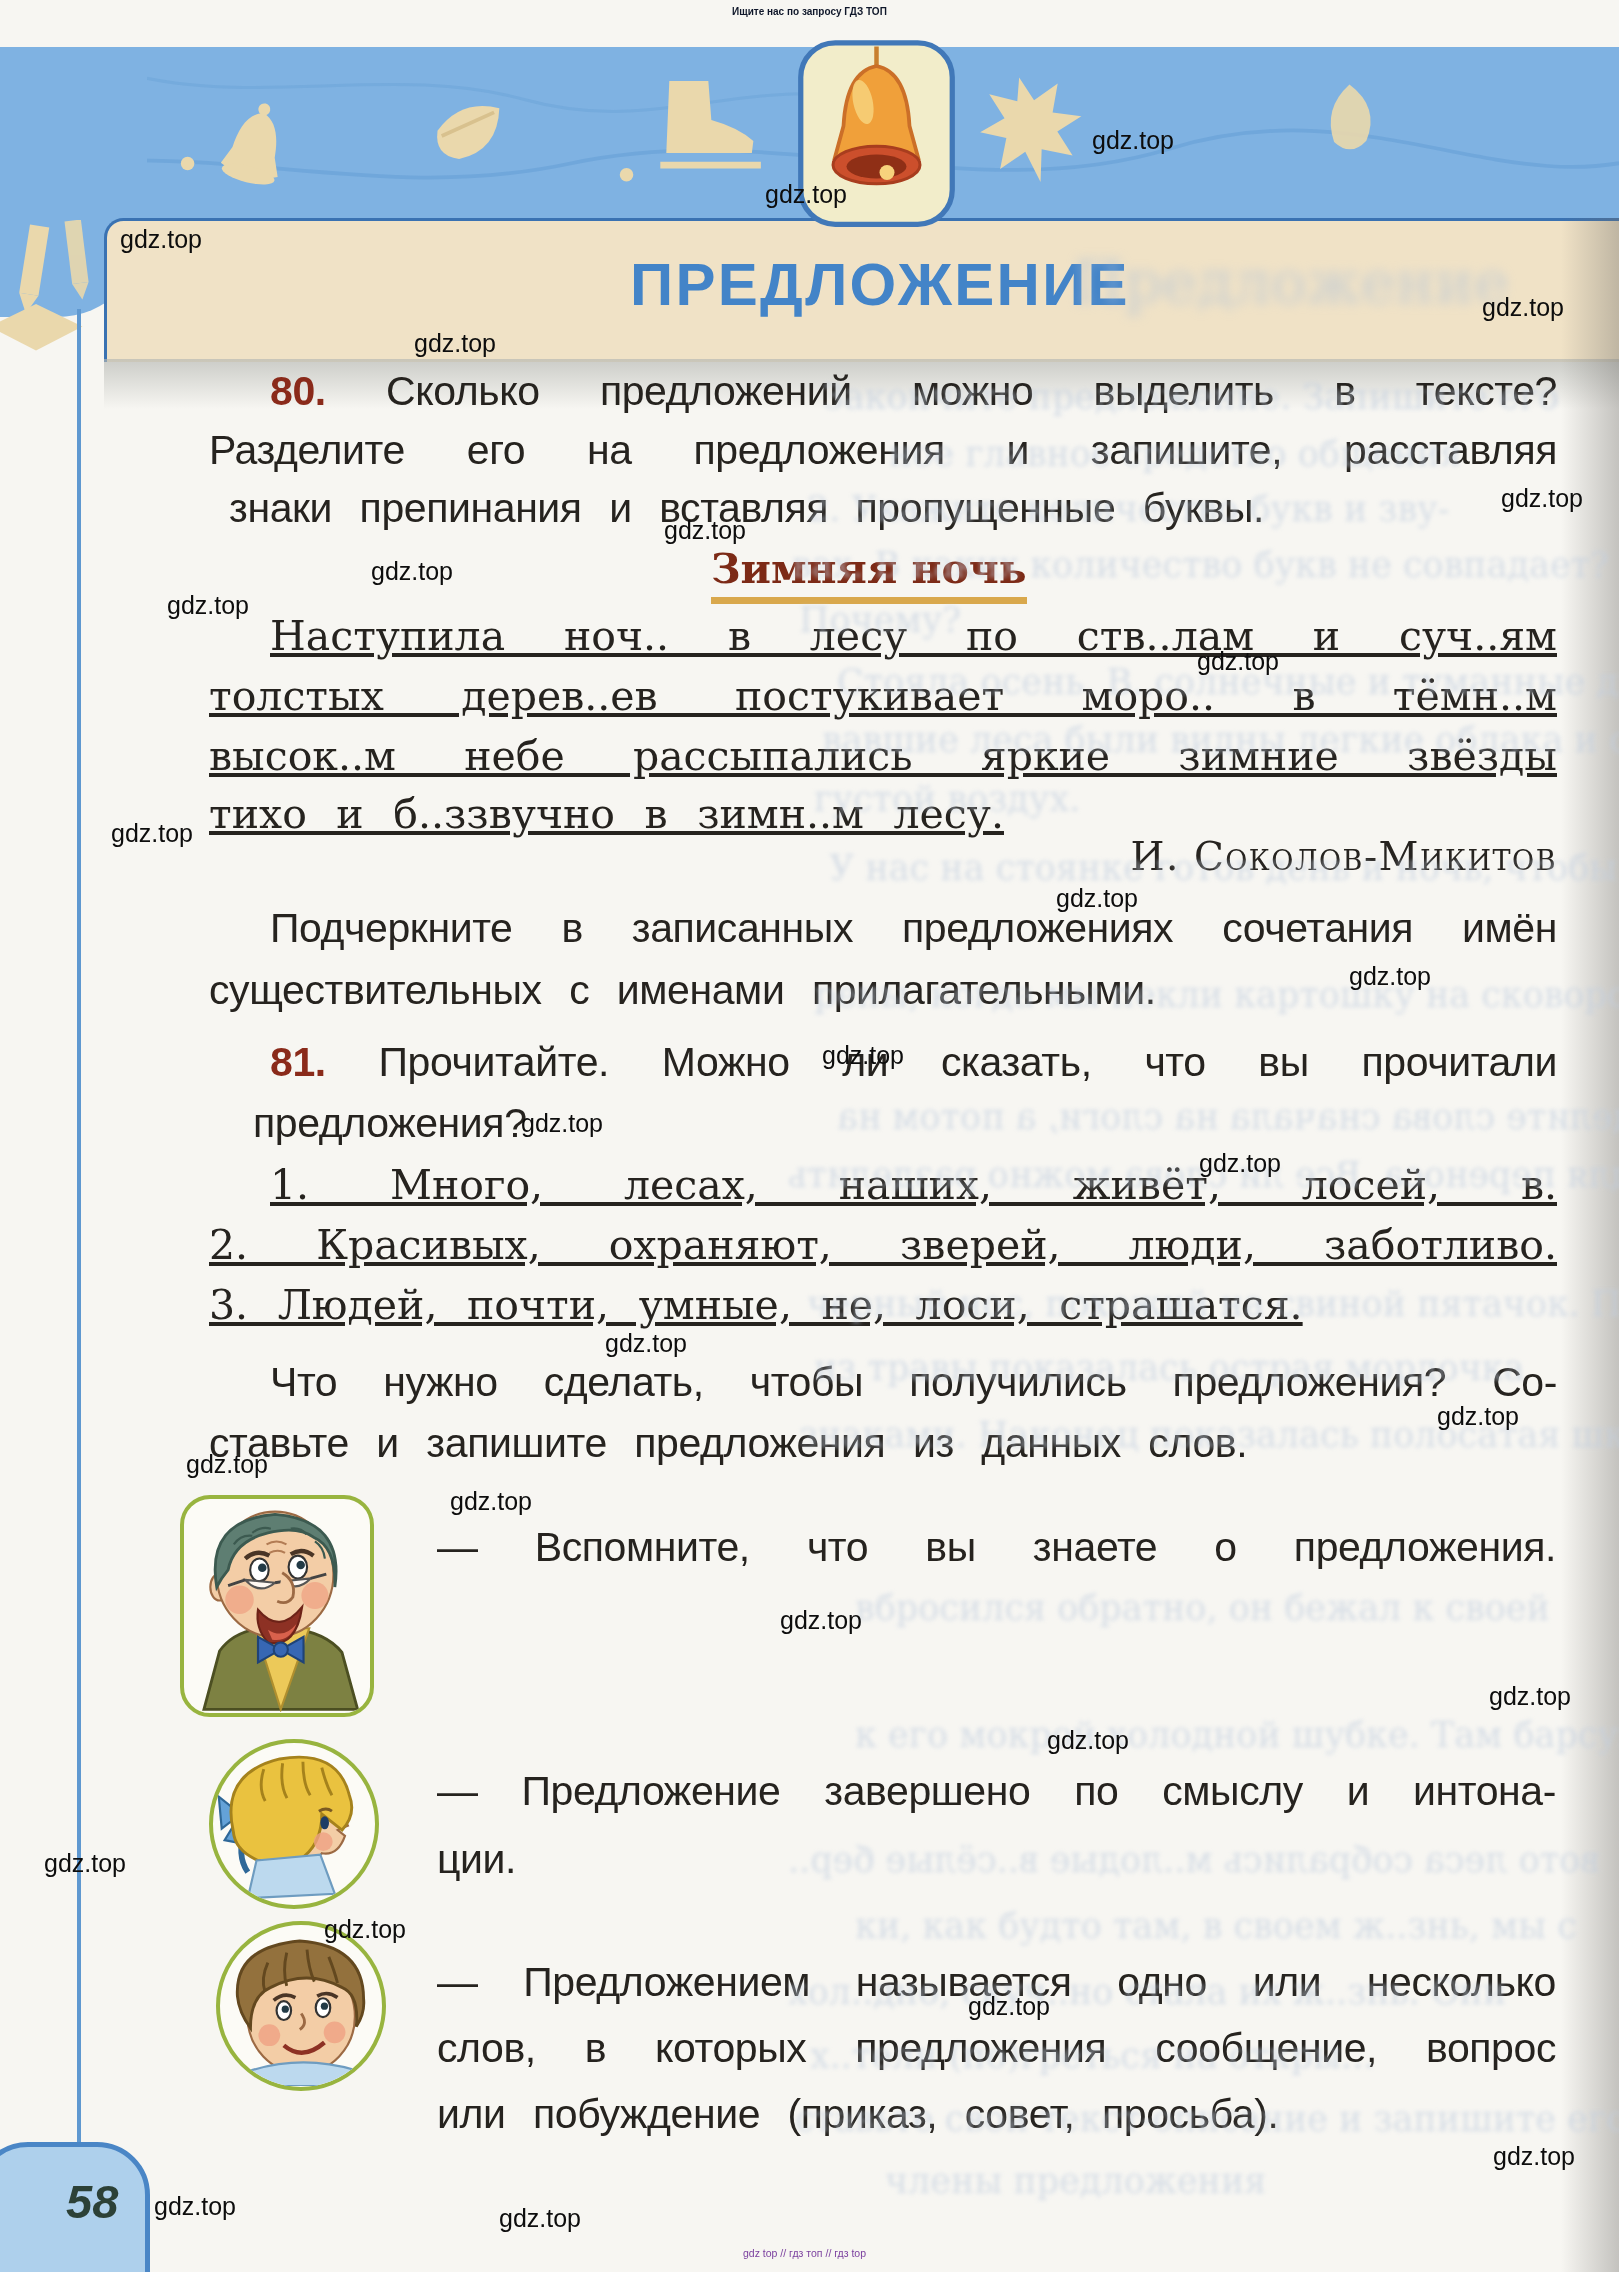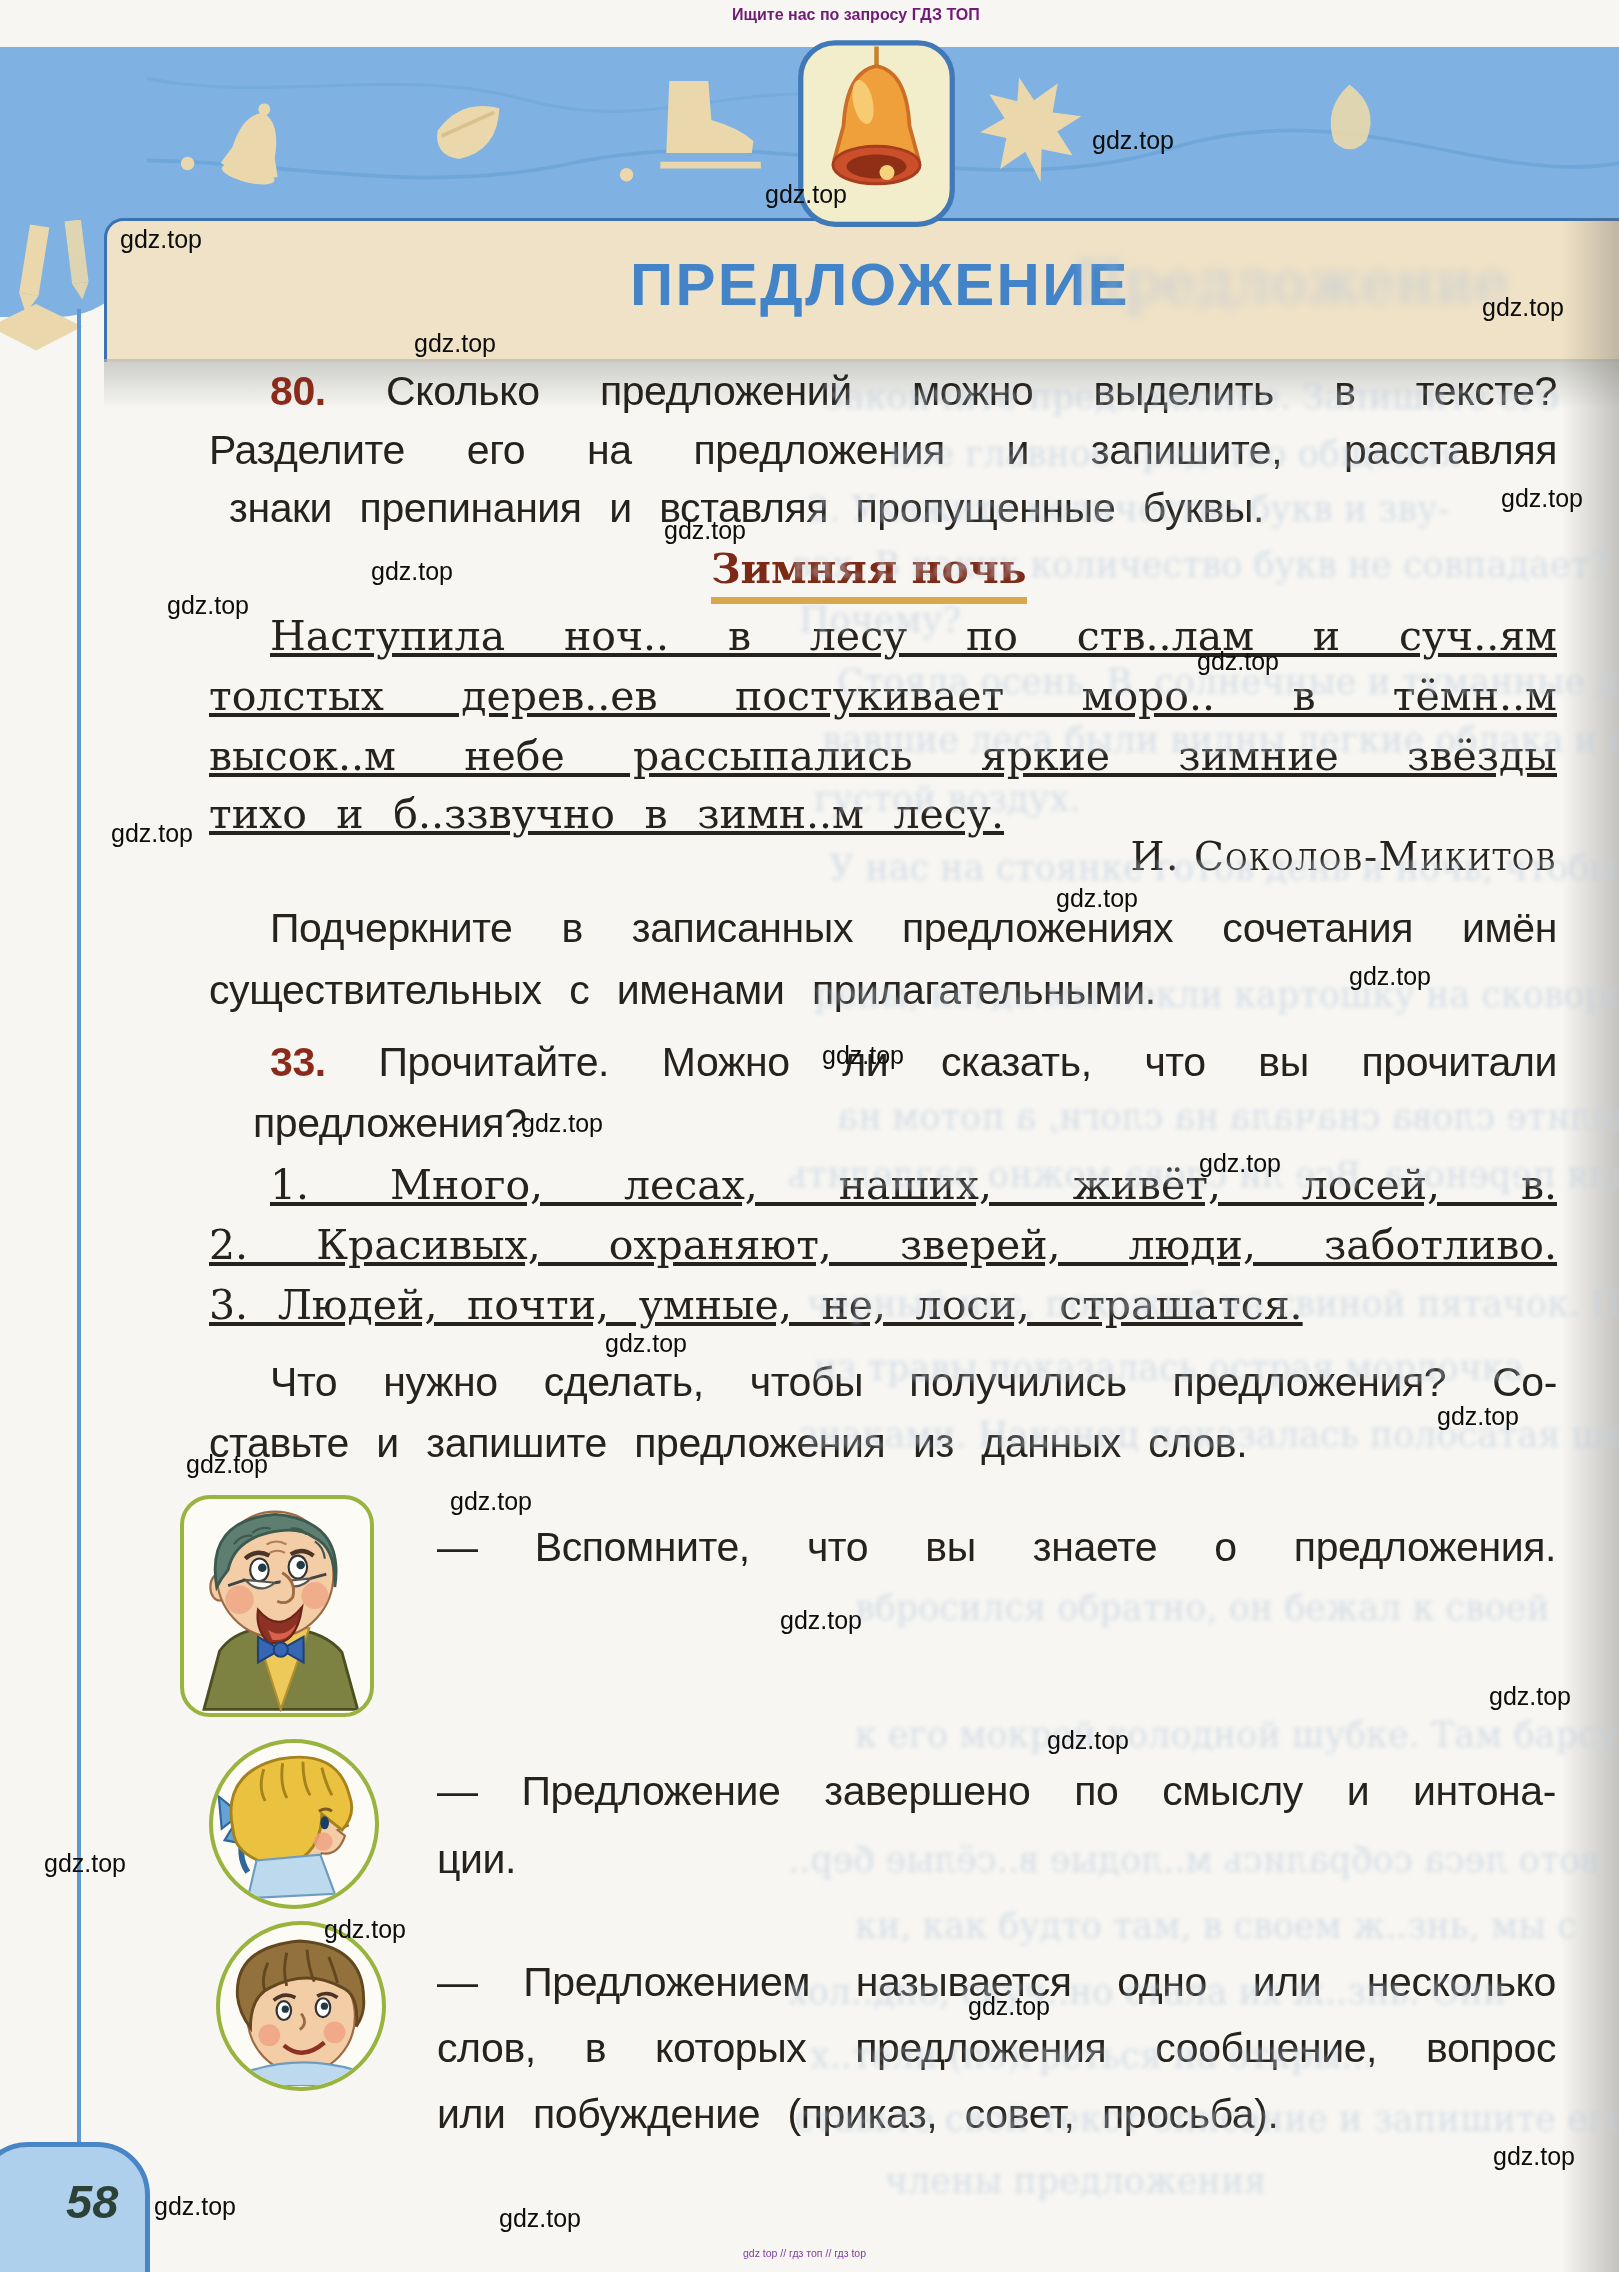--- a/index.html
+++ b/index.html
@@ -1,19 +1,19 @@
 <!DOCTYPE html>
 <html style="font-size:12px"><head>
 <meta charset="utf-8">
 <style>
   html,body{margin:0;padding:0;background:#e8e6e2;}
   #page{position:relative;width:1620px;height:2273px;background:#f7f6f2;overflow:hidden;
         font-family:"Liberation Sans",sans-serif;}
   
-  .notice{position:absolute;left:732px;top:6px;font-size:16px;font-weight:bold;color:#701a75;white-space:nowrap;}
+  .notice{position:absolute;left:732px;top:6px;font-size:10px;font-weight:bold;color:#0f172a;white-space:nowrap;}
   .band{position:absolute;left:0;top:47px;width:1620px;height:173px;background:#7fb2e2;}
   .corner{position:absolute;left:0;top:47px;width:147px;height:270px;background:#7fb2e2;border-radius:0 0 90px 0;}
   .vline{position:absolute;left:77px;top:309px;width:3.8px;height:1838px;background:#5f98d0;}
   .hbox{position:absolute;left:104px;top:218px;width:1516px;height:141px;background:#f0e2c6;
         border-top:3.8px solid #3a72b2;border-left:3.8px solid #3a72b2;border-radius:19.5px 0 0 0;}
   .hbox-shadow{position:absolute;left:104px;top:359px;width:1516px;height:50px;
         background:linear-gradient(#b5b7b2aa,transparent);}
   .boxtitle{position:absolute;left:0;top:28.5px;width:100%;text-align:center;padding-left:30px;box-sizing:border-box;
         font-weight:bold;font-size:60px;letter-spacing:2.3px;color:#4384c8;}
   .bellbadge{position:absolute;left:797px;top:39px;width:159px;height:189px;z-index:6;}
@@ -161,21 +161,21 @@
   <div class="line ser j" style="left:209px;top:674px;width:1348px;">толстых дерев..ев постукивает моро.. в тёмн..м</div>
   <div class="line ser j" style="left:209px;top:734px;width:1348px;">высок..м небе рассыпались яркие зимние звёзды</div>
   <div class="line ser ws" style="left:209px;top:792px;">тихо и б..ззвучно в зимн..м лесу.</div>
 
   <div class="author">И. Соколов-Микитов</div>
 
   <div class="line san j" style="left:270px;top:906px;width:1287px;">Подчеркните в записанных предложениях сочетания имён</div>
   <div class="line san ws" style="left:209px;top:968px;">существительных с именами прилагательными.</div>
 
   <div class="line san j" style="left:270px;top:1040px;width:1287px;">
-    <span class="num">33.</span>
+    <span class="num">81.</span>
     <span>Прочитайте. Можно ли сказать, что вы прочитали</span>
   </div>
   <div class="line san" style="left:209px;top:1101px;margin-left:44px;">предложения?</div>
 
   <div class="line ser j" style="left:270px;top:1163px;width:1287px;">1. Много, лесах, наших, живёт, лосей, в.</div>
   <div class="line ser j" style="left:209px;top:1223px;width:1348px;">2. Красивых, охраняют, зверей, люди, заботливо.</div>
   <div class="line ser ws" style="left:209px;top:1283px;">3. Людей, почти, умные, не, лоси, страшатся.</div>
 
   <div class="line san j" style="left:270px;top:1360px;width:1287px;">Что нужно сделать, чтобы получились предложения? Со-</div>
   <div class="line san ws" style="left:209px;top:1421px;">ставьте и запишите предложения из данных слов.</div>

